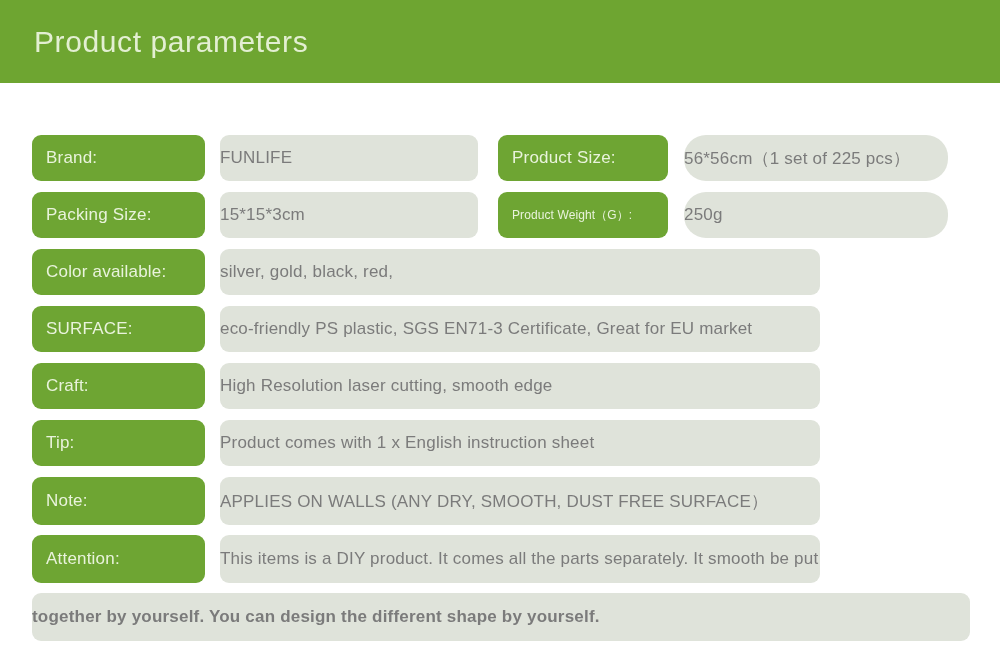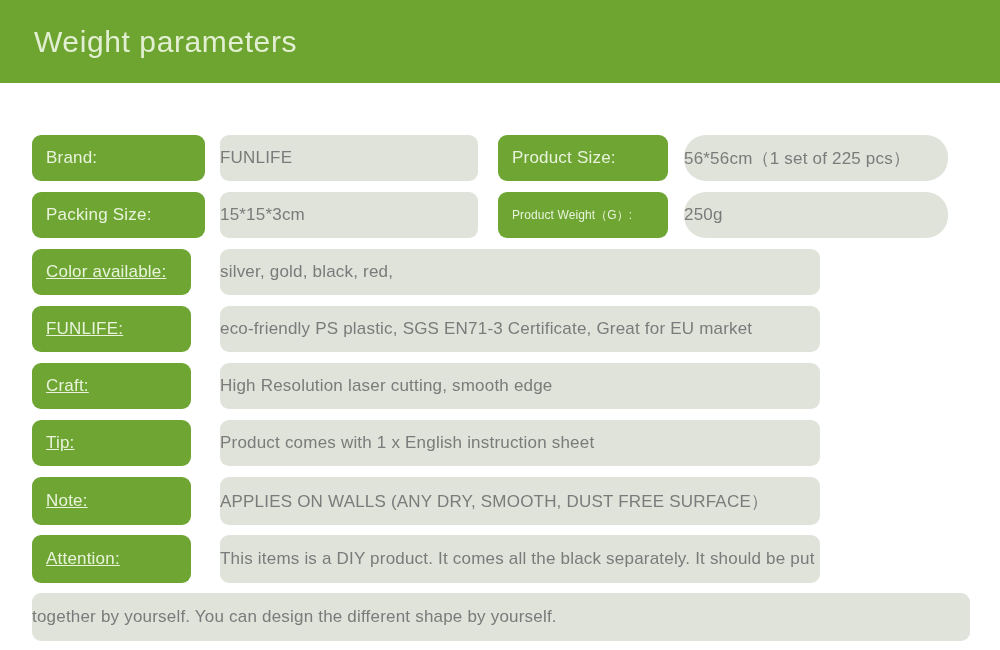--- a/index.html
+++ b/index.html
@@ -94,36 +94,36 @@
     white-space: nowrap;
   }
 
   
   .lbl-left   { left: 32px;  width: 173px; }
   .val-left   { left: 220px; width: 258px; }
   .lbl-right  { left: 498px; width: 170px; }
   .val-right  { left: 684px; width: 264px; border-radius: 22px; }
 
   
-  .lbl-full   { left: 32px;  width: 159px; text-decoration: underline; }
+  .lbl-full   { left: 32px;  width: 173px; }
   .val-full   { left: 220px; width: 600px; }
 
   
-  .val-cont   { left: 32px;  width: 938px; }
+  .val-cont   { left: 32px;  width: 938px; font-weight: bold; }
 
   .h46 { height: 46px; }
   .h48 { height: 48px; }
 </style>
 </head>
 <body>
 
 <div id="page">
 
   <div class="header-banner">
-    <div class="header-title">Weight parameters</div>
+    <div class="header-title">Product parameters</div>
   </div>
 
   <div class="table-area">
 
     <div class="row" style="top:24px;">
       <div class="pill label-pill lbl-left h46">Brand:</div>
       <div class="pill value-pill val-left h46">FUNLIFE</div>
       <div class="pill label-pill lbl-right h46">Product Size:</div>
       <div class="pill value-pill val-right h46">56*56cm（1 set of 225 pcs）</div>
     </div>
@@ -134,42 +134,42 @@
       <div class="pill label-pill small lbl-right h46">Product Weight（G）:</div>
       <div class="pill value-pill val-right h46">250g</div>
     </div>
 
     <div class="row" style="top:138px;">
       <div class="pill label-pill lbl-full h46">Color available:</div>
       <div class="pill value-pill val-full h46">silver, gold, black, red,</div>
     </div>
 
     <div class="row" style="top:195px;">
-      <div class="pill label-pill lbl-full h46">FUNLIFE:</div>
+      <div class="pill label-pill lbl-full h46">SURFACE:</div>
       <div class="pill value-pill val-full h46">eco-friendly PS plastic, SGS EN71-3 Certificate, Great for EU market</div>
     </div>
 
     <div class="row" style="top:252px;">
       <div class="pill label-pill lbl-full h46">Craft:</div>
       <div class="pill value-pill val-full h46">High Resolution laser cutting, smooth edge</div>
     </div>
 
     <div class="row" style="top:309px;">
       <div class="pill label-pill lbl-full h46">Tip:</div>
       <div class="pill value-pill val-full h46">Product comes with 1 x English instruction sheet</div>
     </div>
 
     <div class="row" style="top:366px;">
       <div class="pill label-pill lbl-full h48">Note:</div>
       <div class="pill value-pill val-full h48">APPLIES ON WALLS (ANY DRY, SMOOTH, DUST FREE SURFACE）</div>
     </div>
 
     <div class="row" style="top:424px;">
       <div class="pill label-pill lbl-full h48">Attention:</div>
-      <div class="pill value-pill val-full h48">This items is a DIY product. It comes all the black separately. It should be put</div>
+      <div class="pill value-pill val-full h48">This items is a DIY product. It comes all the parts separately. It smooth be put</div>
     </div>
 
     <div class="row" style="top:482px;">
       <div class="pill value-pill val-cont h48">together by yourself. You can design the different shape by yourself.</div>
     </div>
 
   </div>
 </div>
 
 </body></html>

